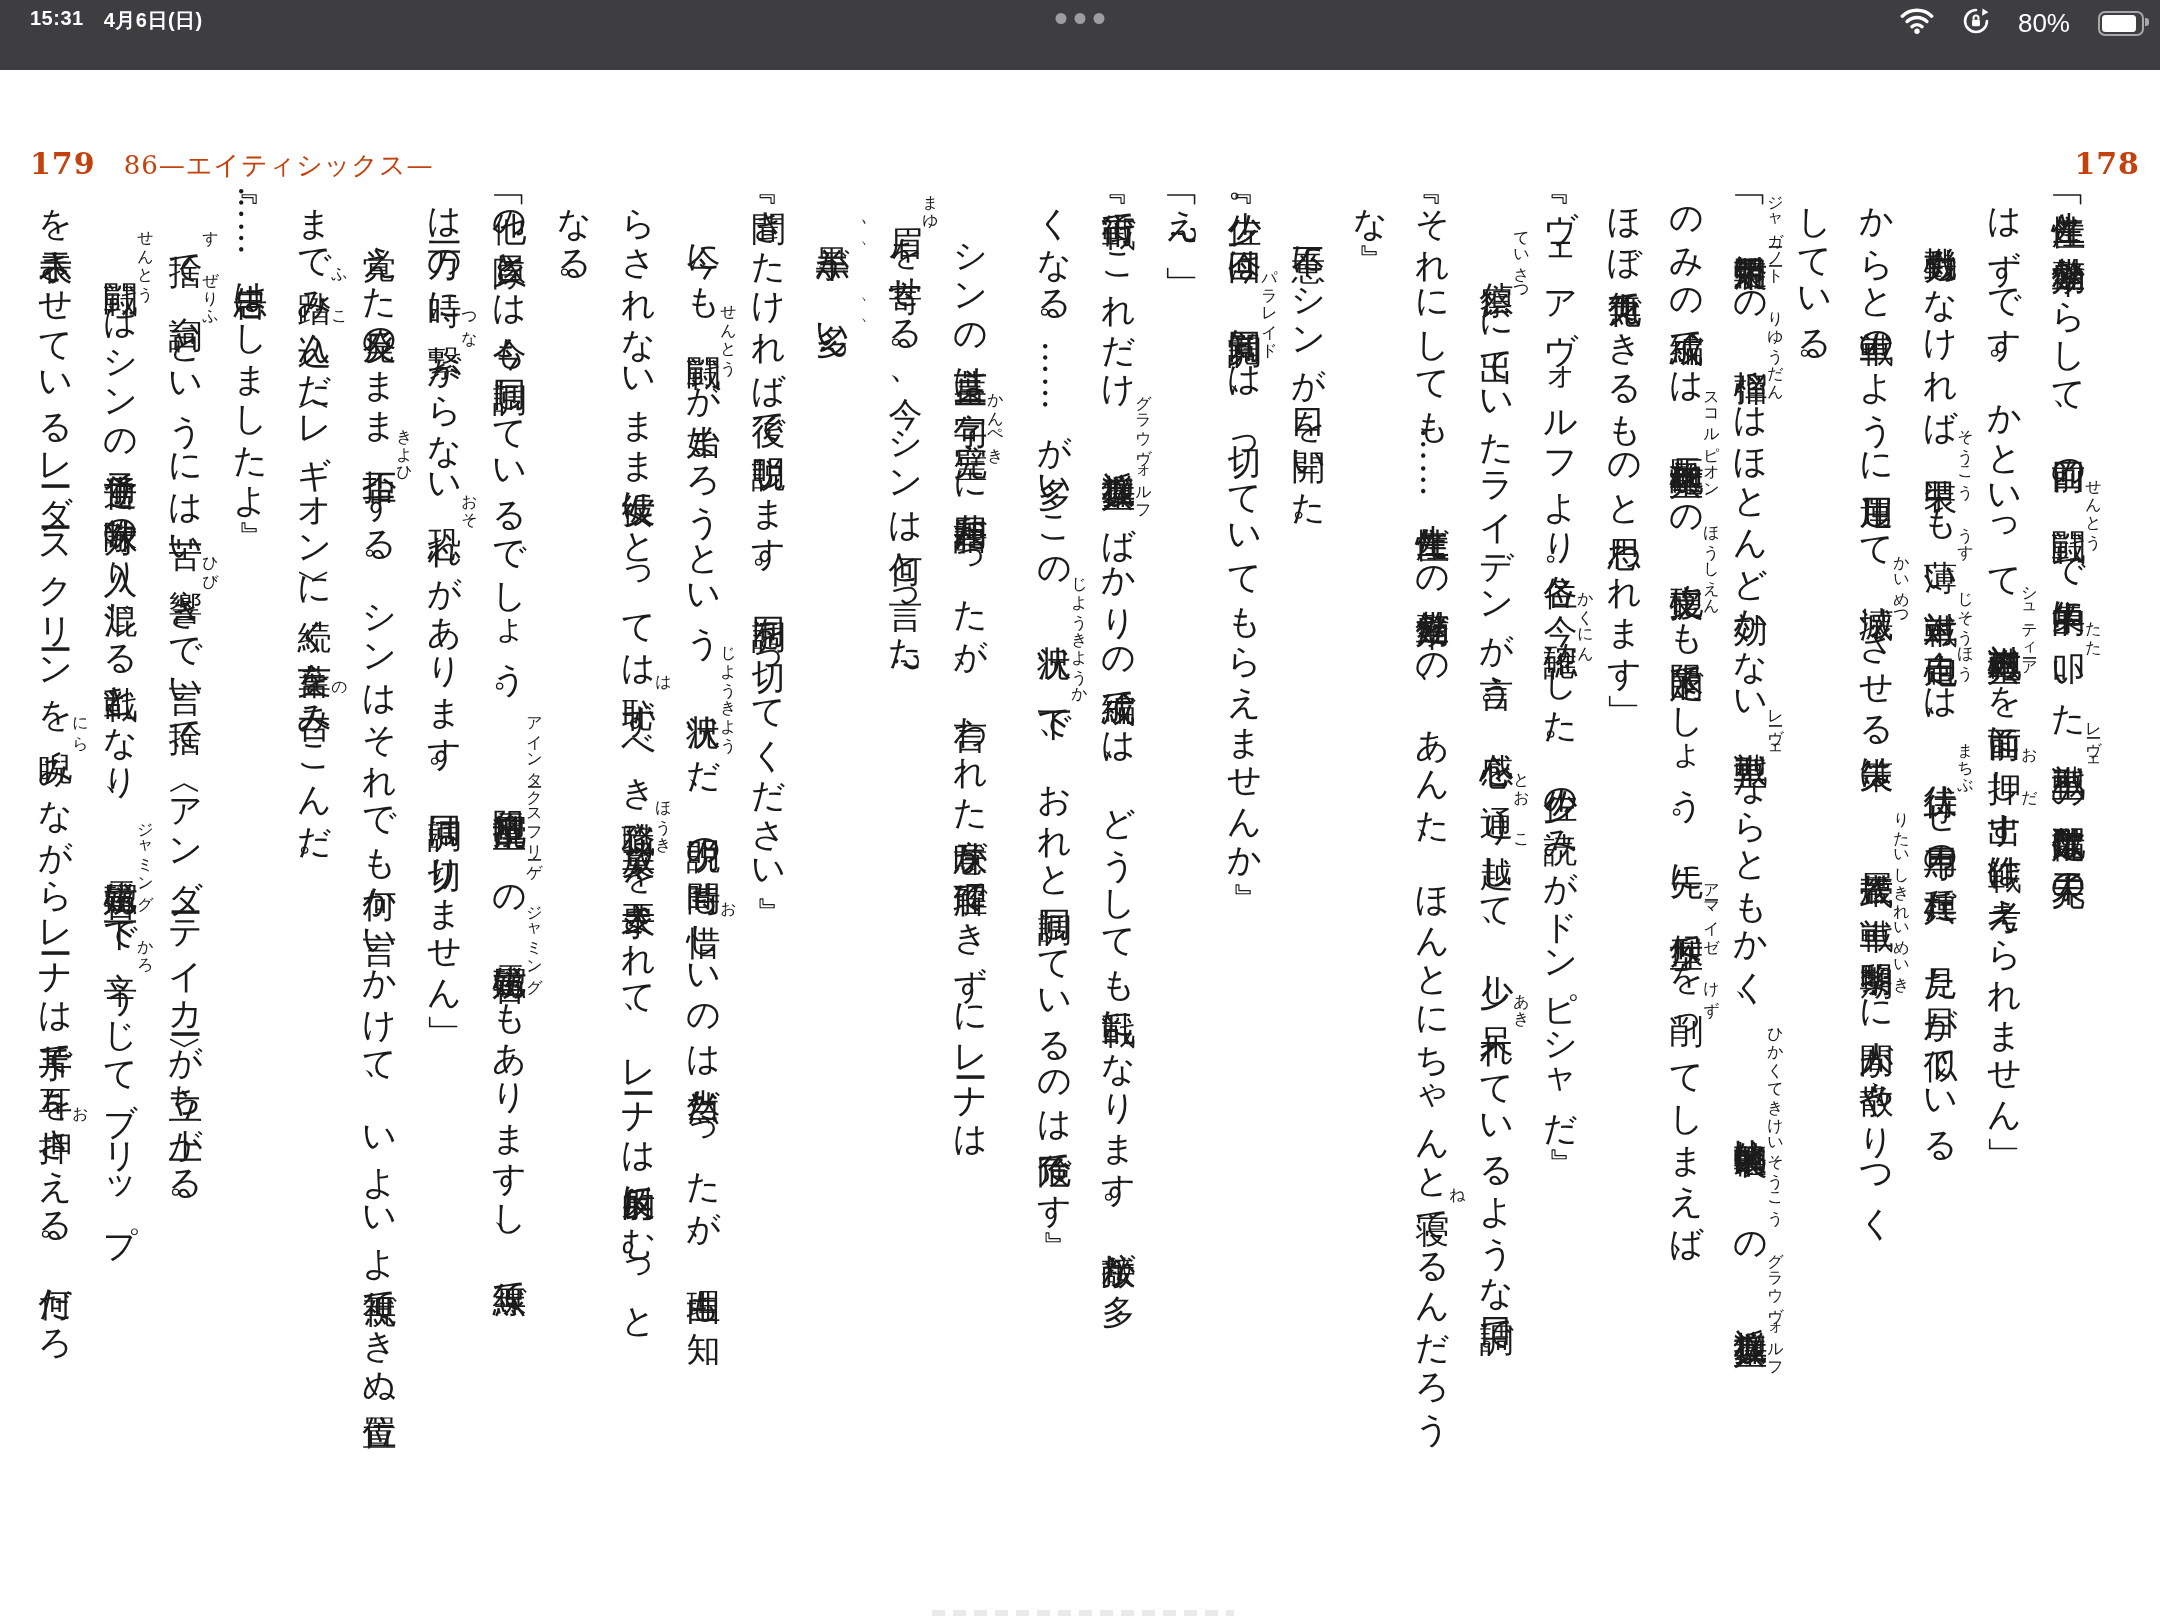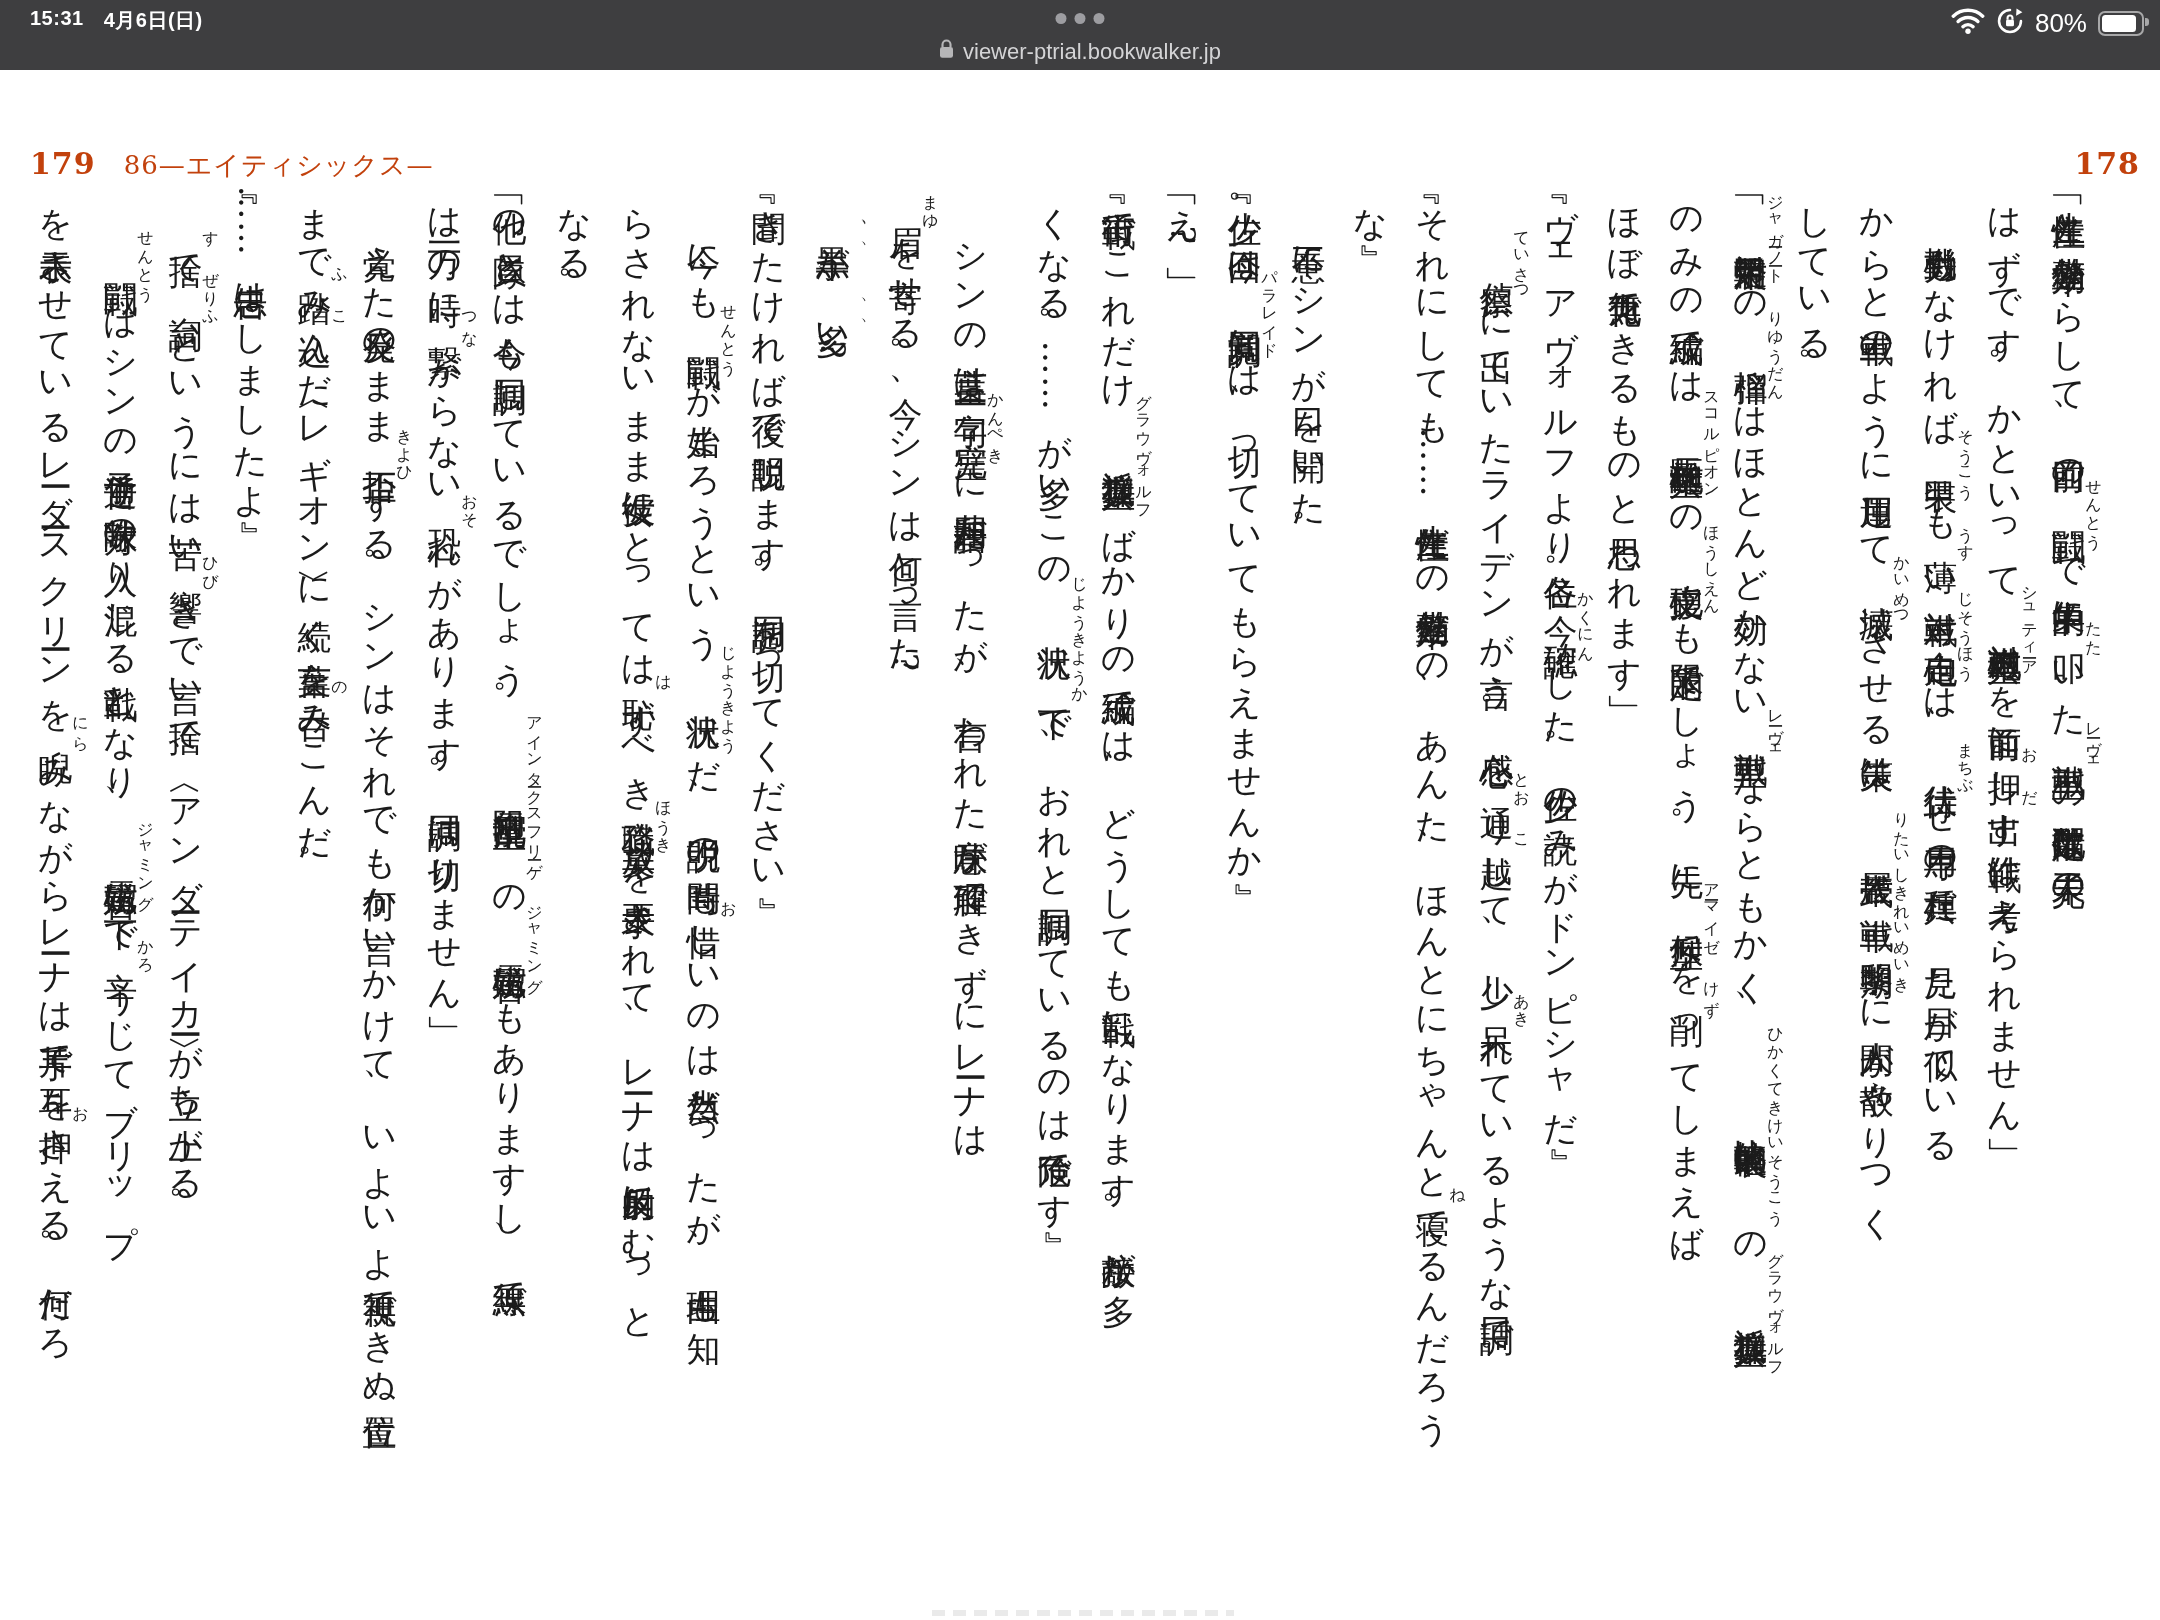--- a/index.html
+++ b/index.html
@@ -10,21 +10,21 @@
   }
   
   .topbar{
     position:absolute;left:0;top:0;width:2160px;height:70px;
     background:#3e3e40;color:#fff;
     font-family:"Liberation Sans","DejaVu Sans",sans-serif;
   }
   .status-left{position:absolute;left:30px;top:7px;font-size:20px;font-weight:700;letter-spacing:.5px;display:flex;gap:20px;}
   .mt-dots{position:absolute;left:50%;top:13px;transform:translateX(-50%);display:flex;gap:8px;}
   .mt-dots i{width:11px;height:11px;border-radius:50%;background:#9d9da1;display:block;}
-  .status-right{position:absolute;right:16px;top:6px;display:flex;align-items:center;gap:11px;height:34px;}
+  .status-right{position:absolute;right:16px;top:6px;display:flex;align-items:center;gap:28px;height:34px;}
   .batt-pct{font-size:26px;font-weight:500;}
   .battery{position:relative;width:42px;height:21px;border:2.5px solid rgba(255,255,255,.55);border-radius:7px;}
   .battery .fill{position:absolute;left:2px;top:2px;bottom:2px;background:#fff;border-radius:3.5px;}
   .battery .tip{position:absolute;right:-7px;top:5px;width:4px;height:8px;background:rgba(255,255,255,.55);border-radius:0 3px 3px 0;}
   .urlrow{
     position:absolute;left:0;top:36px;width:100%;height:32px;
     display:flex;align-items:center;justify-content:center;gap:9px;
     font-size:22px;color:#d4d4d6;
   }
   
@@ -88,29 +88,20 @@
         <rect x="8.6" y="11" width="6.8" height="5.6" rx="1.2" fill="#fff"></rect>
         <path d="M9.9 11 V9.4 A2.1 2.1 0 0 1 14.1 9.4 V11" stroke="#fff" stroke-width="1.8" fill="none"></path>
       </svg>
     </span>
     <span class="batt-pct">80%</span>
     <span class="battery">
       <span class="fill" style="width: 80%;"></span>
       <span class="tip"></span>
     </span>
   </div>
-  <div class="urlrow">
-    <span>
-      <svg width="15" height="20" viewBox="0 0 12 16" fill="none">
-        <rect x="0.8" y="6.4" width="10.4" height="8.6" rx="1.8" fill="#b6b6b8"></rect>
-        <path d="M2.8 6.4 V4.4 A3.2 3.2 0 0 1 9.2 4.4 V6.4" stroke="#b6b6b8" stroke-width="1.7" fill="none"></path>
-      </svg>
-    </span>
-    <span>viewer-ptrial.bookwalker.jp</span>
-  </div>
 </div>
 
 <div class="runhead left">
   <span class="pagenum">179</span>
   <span class="runtitle">86—エイティシックス—</span>
 </div>
 <div class="runhead right">
   <span class="pagenum">178</span>
 </div>
 

